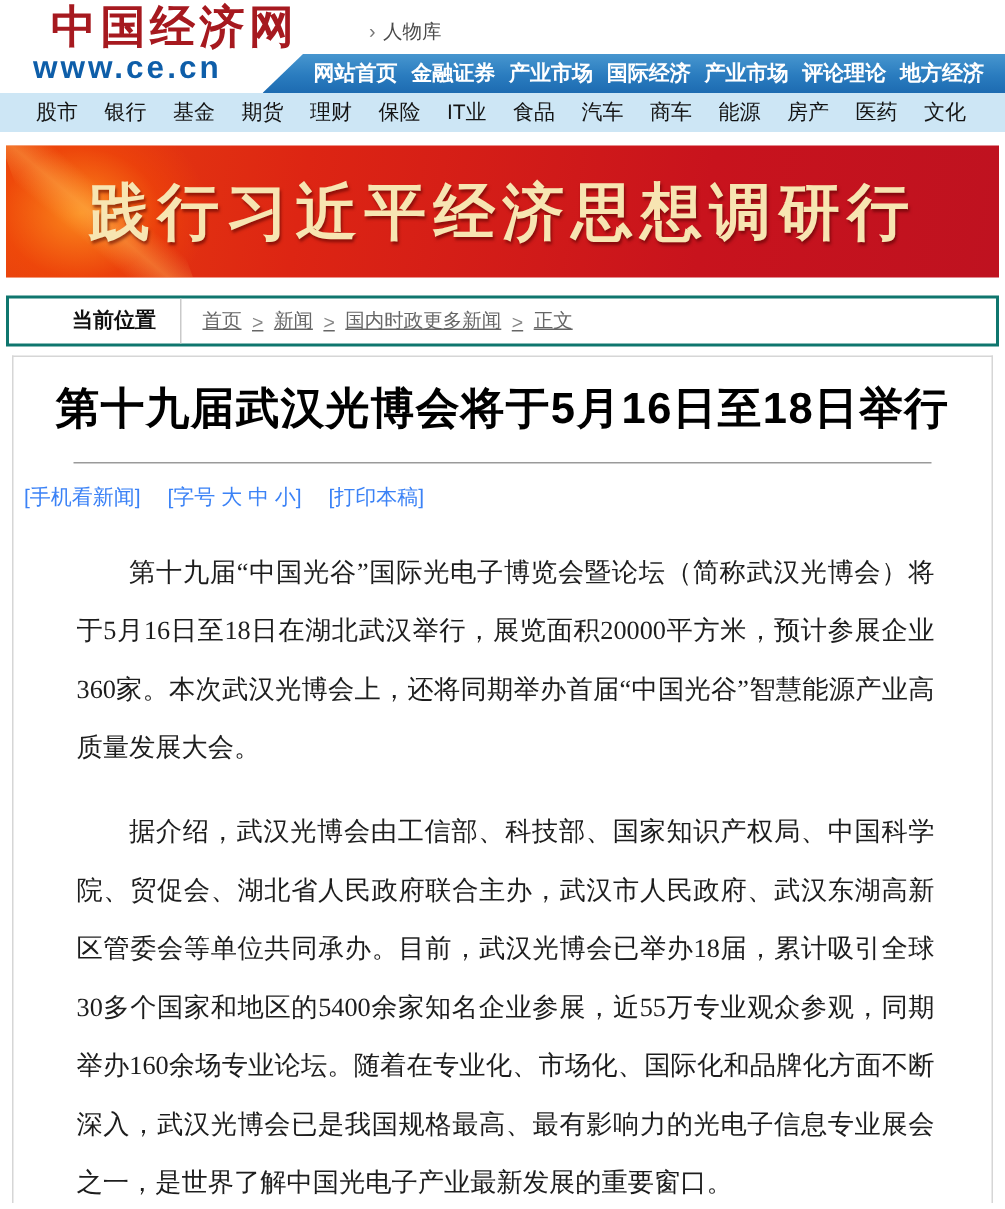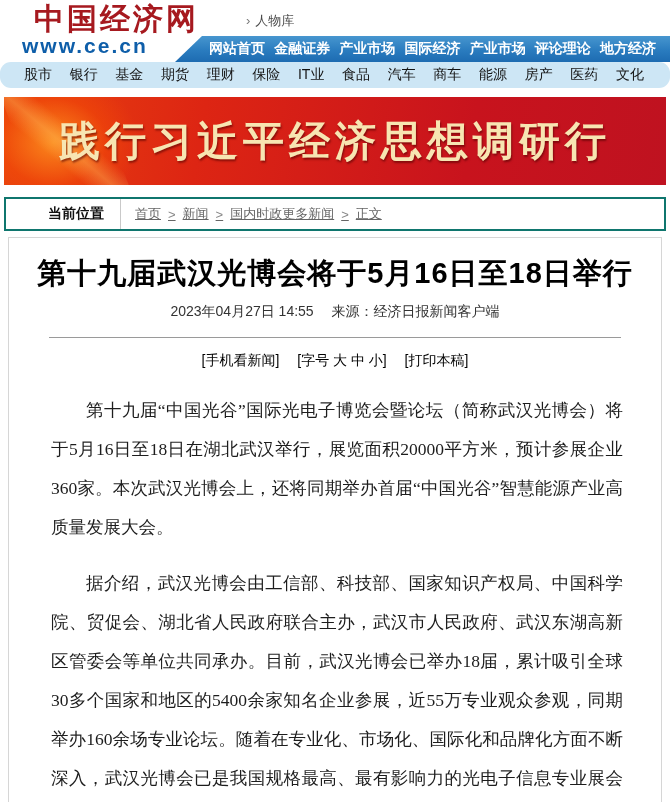--- a/index.html
+++ b/index.html
@@ -26,21 +26,21 @@
     background:linear-gradient(180deg,#4796cf 0%,#2a7cbf 55%,#1d6bb1 100%);
     clip-path:polygon(27px 0, 100% 0, 100% 100%, 0 100%);
     display:flex; align-items:center; justify-content:space-between;
     padding:0 14px 0 34px; box-sizing:border-box;
   }
   .main-nav .nav-item { color:#ffffff; font-weight:bold; font-size:14px; cursor:pointer; white-space:nowrap; }
 
   .sub-nav {
     height:26px; background:#cde6f5;
     display:flex; align-items:center; justify-content:space-between;
-    padding:0 26px 0 24px; font-size:14px; color:#141414;border-radius:11px;
+    padding:0 26px 0 24px; font-size:14px; color:#141414;
   }
   .sub-nav .nav-item { cursor:pointer; white-space:nowrap; }
 
   
   .banner {
     margin:9px 4px 0; height:88px; position:relative; overflow:hidden; cursor:pointer;
     background:linear-gradient(100deg,#e8430e 0%,#dd2513 30%,#c8131d 70%,#bf1220 100%);
     display:flex; align-items:center; justify-content:center;
   }
   .banner .glow {
@@ -74,21 +74,21 @@
     margin:6px 8px 0; border:1px solid #d6d6d6; border-bottom:none;
     height:565px; box-sizing:border-box; background:#fff; overflow:hidden;
   }
   .article-title {
     text-align:center; font-size:29px; font-weight:bold; color:#000;
     margin:16px 26px 0; letter-spacing:1px; line-height:38px;
   }
   .article-meta { text-align:center; font-size:14px; color:#333; margin-top:11px; }
   .article-meta .src-label { margin-left:14px; }
   .rule { border:none; border-top:1px solid #9a9a9a; margin:16px 40px 0; }
-  .article-tools { text-align:center; color:#000000; font-size:14px; margin-top:14px; }
+  .article-tools { text-align:left; color:#3b82f6; font-size:14px; margin-top:14px; }
   .article-tools .tool { margin:0 7px; cursor:pointer; }
   .article-body { padding:4px 38px 0 42px; }
   .article-body p {
     font-family:"Liberation Serif", serif;
     font-size:17.5px; line-height:39px; color:#1d1d1d;
     text-align:justify; text-indent:2em; margin:17px 0 0;
   }
 </style>
 </head>
 <body>
@@ -144,24 +144,20 @@
     <span class="seg">新闻</span>
     <span class="sep">&gt;</span>
     <span class="seg">国内时政更多新闻</span>
     <span class="sep">&gt;</span>
     <span class="seg current">正文</span>
   </span>
 </div>
 
 <div class="article">
   <div class="article-title">第十九届武汉光博会将于5月16日至18日举行</div>
-  <div class="article-meta">
-    <span>2023年04月27日 14:55</span>
-    <span class="src-label">来源：</span><span>经济日报新闻客户端</span>
-  </div>
   <hr class="rule">
   <div class="article-tools">
     <span class="tool">[手机看新闻]</span>
     <span class="tool">[字号 大 中 小]</span>
     <span class="tool">[打印本稿]</span>
   </div>
   <div class="article-body">
     <p>第十九届“中国光谷”国际光电子博览会暨论坛（简称武汉光博会）将于5月16日至18日在湖北武汉举行，展览面积20000平方米，预计参展企业360家。本次武汉光博会上，还将同期举办首届“中国光谷”智慧能源产业高质量发展大会。</p>
     <p>据介绍，武汉光博会由工信部、科技部、国家知识产权局、中国科学院、贸促会、湖北省人民政府联合主办，武汉市人民政府、武汉东湖高新区管委会等单位共同承办。目前，武汉光博会已举办18届，累计吸引全球30多个国家和地区的5400余家知名企业参展，近55万专业观众参观，同期举办160余场专业论坛。随着在专业化、市场化、国际化和品牌化方面不断深入，武汉光博会已是我国规格最高、最有影响力的光电子信息专业展会之一，是世界了解中国光电子产业最新发展的重要窗口。</p>
 

